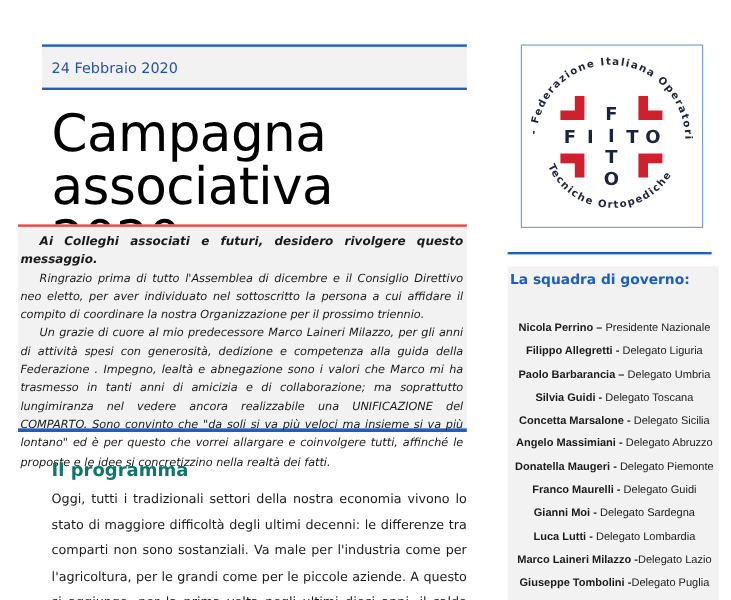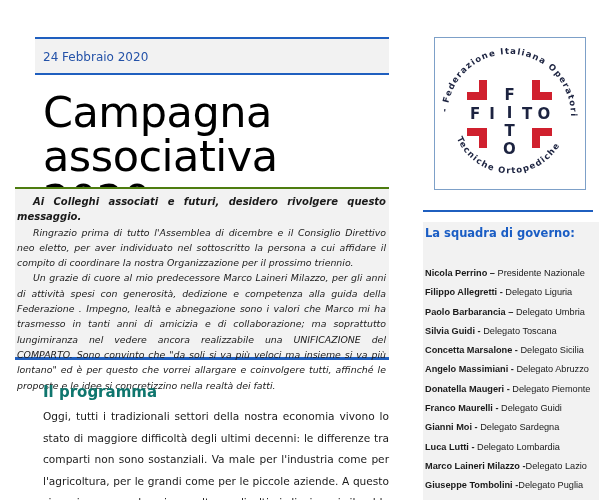--- a/index.html
+++ b/index.html
@@ -23,21 +23,21 @@
       position: absolute; left: 43px; top: 90px; width: 350px;
       font-family: "DejaVu Sans", sans-serif;
       font-size: 43px; line-height: 44px; color: #000000; font-weight: normal;
       letter-spacing: -0.5px;
     }
 
     
     .message-box {
       position: absolute; left: 15px; top: 187px; width: 374px; height: 173px;
       background: #f2f2f2;
-      border-top: 2px solid #4d7c0f;
+      border-top: 2px solid #ef4444;
       border-bottom: 3px solid #1f5fbf;
       padding: 5px 3px 0 2px;
       font-family: "DejaVu Sans", sans-serif;
       font-style: italic; font-size: 9.4px; line-height: 15.3px; color: #1a1a1a;
       text-align: justify;
     }
     .message-box p { text-indent: 16px; }
     .message-box p.lead { font-weight: bold; font-size: 10px; }
 
     
@@ -72,21 +72,21 @@
       padding: 4px 0 0 2px;
     }
     .team-title {
       font-family: "DejaVu Sans", sans-serif;
       font-size: 11.5px; font-weight: bold; color: #1a5dc4;
       margin-bottom: 24px;
     }
     .team-list { list-style: none; }
     .team-item {
       font-family: "Liberation Sans", sans-serif;
-      font-size: 9.2px; line-height: 19.3px; color: #1a1a1a; white-space: nowrap;
+      font-size: 9.2px; line-height: 19.3px; color: #1a1a1a; white-space: nowrap; text-align: center;
     }
     .team-item .nm { font-weight: bold; }
   </style>
 </head>
 <body>
 
 <div class="page">
 
   <div class="date-bar">
     <span>24 Febbraio 2020</span>

